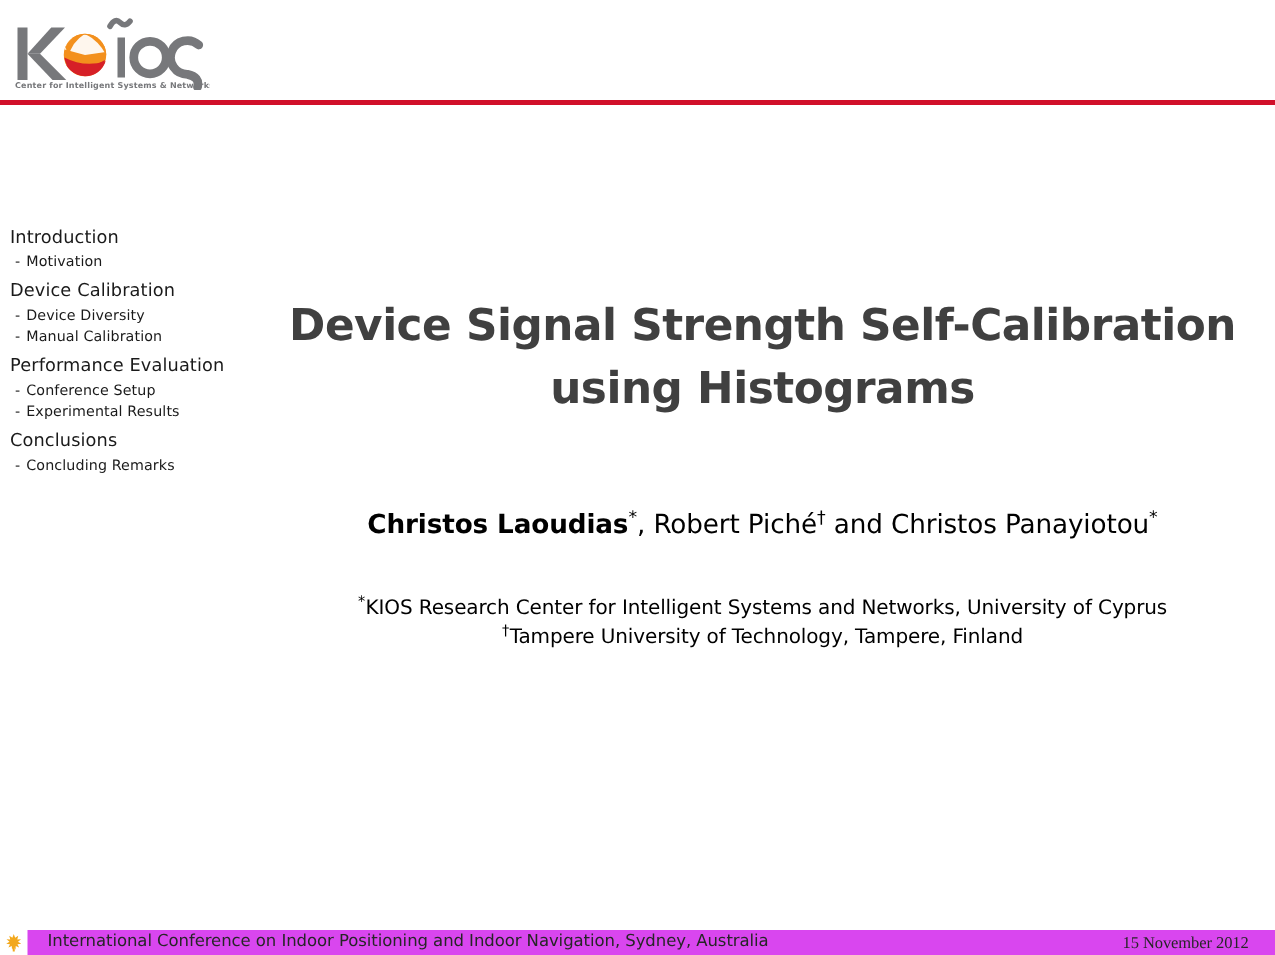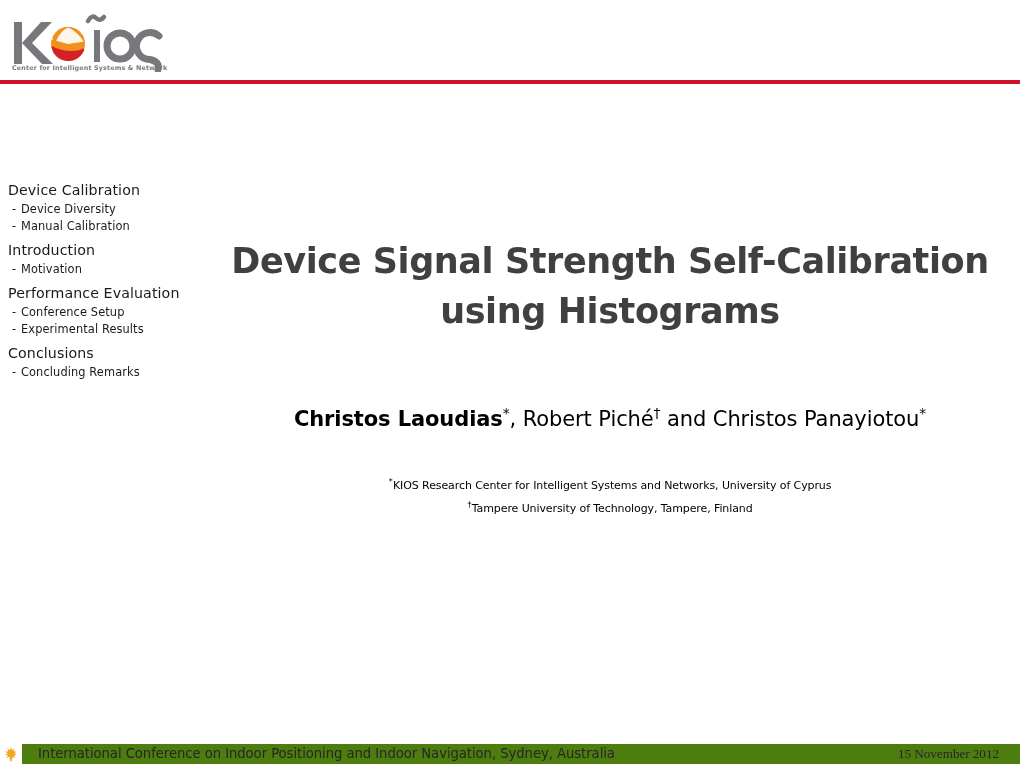--- a/index.html
+++ b/index.html
@@ -103,42 +103,42 @@
     letter-spacing: -0.1px;
   }
   .authors .bold { font-weight: 700; }
   .sup {
     font-size: 0.66em;
     vertical-align: super;
     line-height: 0;
   }
   .affil {
     font-family: "DejaVu Sans", sans-serif;
-    font-size: 11px;
+    font-size: 16px;
     line-height: 23px;
     color: #000000;
     margin: 0;
     padding-top: 42px;
     letter-spacing: -0.1px;
   }
   .affil .mark {
     font-size: 0.72em;
     vertical-align: super;
     line-height: 0;
     padding-right: 0.5px;
   }
 
   
   .footer {
     position: absolute;
     left: 0;
     top: 744px;
     width: 1020px;
     height: 20px;
-    background: #4d7c0f;
+    background: #d946ef;
   }
   .footer-iconbox {
     position: absolute;
     left: 0;
     top: 0;
     width: 22px;
     height: 20px;
     background: #ffffff;
     display: flex;
     align-items: center;
@@ -200,33 +200,33 @@
       <text x="4" y="62" font-family="DejaVu Sans, sans-serif" font-size="6.4" font-weight="700" fill="#77787b" letter-spacing="0.15">Center for Intelligent Systems &amp; Networks</text>
     </svg>
   </div>
 
   <div class="header-rule"></div>
 </div>
 
 <nav class="sidebar">
 
   <div class="toc-section">
+    <div class="toc-head">Introduction</div>
+    <div class="toc-sub">
+      <span class="dash">-</span><span class="txt">Motivation</span>
+    </div>
+  </div>
+
+  <div class="toc-section">
     <div class="toc-head">Device Calibration</div>
     <div class="toc-sub">
       <span class="dash">-</span><span class="txt">Device Diversity</span>
     </div>
     <div class="toc-sub">
       <span class="dash">-</span><span class="txt">Manual Calibration</span>
-    </div>
-  </div>
-
-  <div class="toc-section">
-    <div class="toc-head">Introduction</div>
-    <div class="toc-sub">
-      <span class="dash">-</span><span class="txt">Motivation</span>
     </div>
   </div>
 
 
   <div class="toc-section">
     <div class="toc-head">Performance Evaluation</div>
     <div class="toc-sub">
       <span class="dash">-</span><span class="txt">Conference Setup</span>
     </div>
     <div class="toc-sub">

